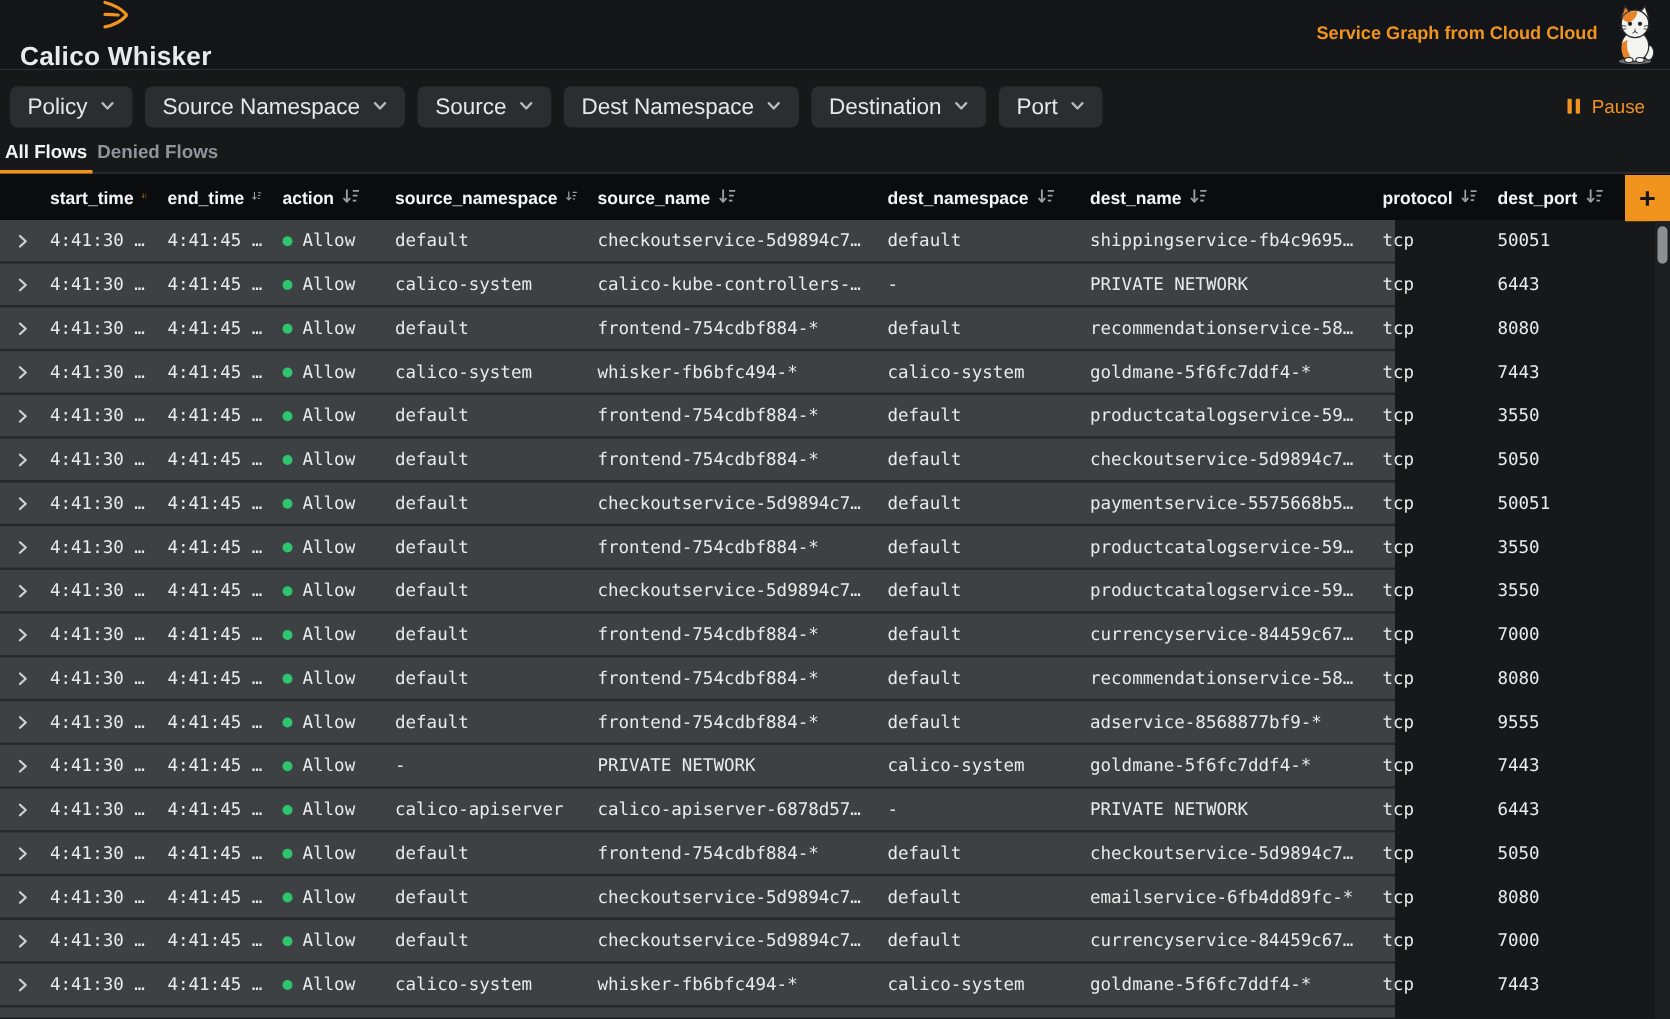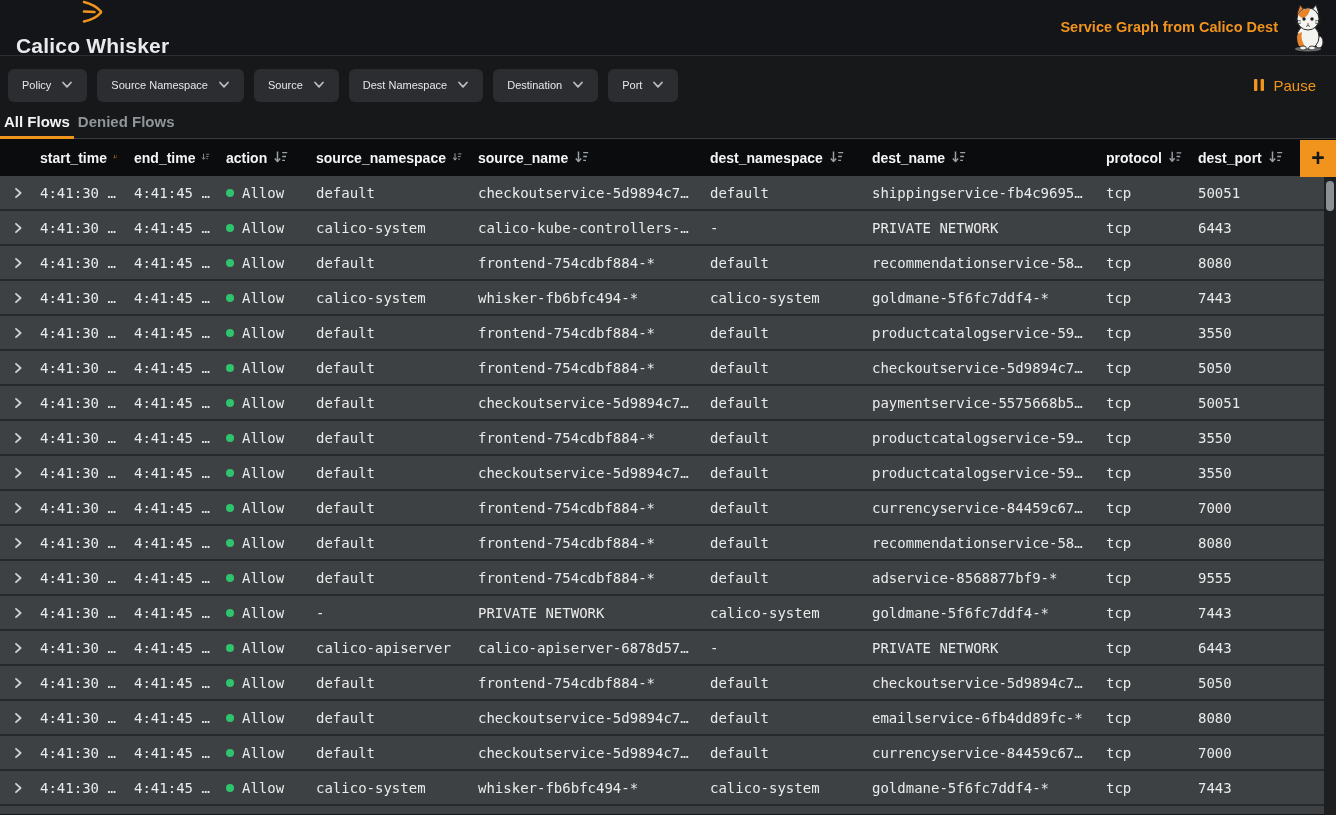--- a/index.html
+++ b/index.html
@@ -13,42 +13,42 @@
   .app-title { color:#e9eaeb; font-size:21px; font-weight:bold; letter-spacing:.2px; }
   .banner-right { display:flex; align-items:center; gap:8px; }
   .banner-text { text-align:right; color:#d9dbdd; font-size:14.5px; line-height:21px; }
   .banner-link { color:#f0941e; font-weight:bold; text-decoration:none; cursor:pointer; display:block; }
 
   
   .toolbar { height:48px; display:flex; align-items:center; justify-content:space-between;
              padding:10px 16px 0 8px; }
   .filters { display:flex; gap:10px; }
   .filter-btn { height:33px; background:#2b2d30; border:none; border-radius:6px; color:#e6e7e8;
-                font-size:11px; padding:0 14px; display:flex; align-items:center; gap:10px;
+                font-size:18px; padding:0 14px; display:flex; align-items:center; gap:10px;
                 font-family:inherit; cursor:pointer; }
   .pause-btn { background:none; border:none; color:#f0941e; font-size:15px; font-weight:normal;
                display:flex; align-items:center; gap:8px; cursor:pointer; font-family:inherit; padding-right:4px; }
 
   
   .tabs { height:35px; display:flex; border-bottom:1px solid #3a3d40; }
   .tab { padding:0 4px; display:flex; align-items:center; font-size:15px; font-weight:bold;
          color:#8f959a; position:relative; cursor:pointer; }
   .tab.active { color:#f2f3f4; }
   .tab.active::after { content:""; position:absolute; left:0; right:0; bottom:-1px; height:3px; background:#f0941e; }
 
   
   .grid-cols { display:grid; grid-template-columns: 24px 94px 92px 90px 162px 232px 162px 234px 92px 110px 1fr; }
   .table-header { position:relative; height:37px; background:#0b0c0d; align-items:center; }
   .th { color:#f4f5f6; font-weight:bold; font-size:14px; padding-left:16px; display:flex;
         align-items:flex-start; gap:6px; white-space:nowrap; cursor:pointer; }
   .add-col-btn { position:absolute; right:0; top:0; width:36px; height:37px; background:#f0941e;
                  border:none; color:#17181a; font-size:23px; font-weight:bold; cursor:pointer;
                  display:flex; align-items:center; justify-content:center; font-family:inherit; }
 
-  .tbody { width:1336px; }
+  .tbody { width:1116px; }
   .row { height:35px; background:#3e4144; border-bottom:2px solid #26282a; align-items:center;
          font-family:"DejaVu Sans Mono", monospace; font-size:14px; color:#e9eaea; cursor:pointer; }
   .row.partial { height:8px; border-bottom:none; }
   .cell { padding-left:16px; white-space:nowrap; overflow:hidden; }
   .expander { padding-left:13px; display:flex; align-items:center; cursor:pointer; }
   .action-cell { display:flex; align-items:center; gap:8px; }
   .dot { width:8px; height:8px; border-radius:50%; background:#2fc46e; flex:none; }
 
   
   .scrollbar { position:absolute; right:0; top:177px; width:12px; height:638px; background:#1d1f21; }
@@ -61,21 +61,21 @@
   <div class="brand">
     <svg width="26" height="30" viewBox="0 0 26 30">
       <path d="M4 5 C12 7 17 10 21 14.5" stroke="#f0941e" stroke-width="2.6" fill="none" stroke-linecap="round"></path>
       <path d="M4 14.5 C8 14.5 11 14.6 14.5 15" stroke="#f0941e" stroke-width="2.6" fill="none" stroke-linecap="round"></path>
       <path d="M4 24.5 C12 23 17 20 21 15.5" stroke="#f0941e" stroke-width="2.6" fill="none" stroke-linecap="round"></path>
     </svg>
     <span class="app-title">Calico Whisker</span>
   </div>
   <div class="banner-right">
     <div class="banner-text">
-      <a class="banner-link">Service Graph from Calico Dest</a>
+      <a class="banner-link">Service Graph from Cloud Cloud</a>
     </div>
     <svg width="44" height="48" viewBox="0 0 44 48">
       <ellipse cx="22" cy="45" rx="13" ry="2.4" fill="#6a6c6e"></ellipse>
       <ellipse cx="33" cy="38" rx="4" ry="6" fill="#f3f3f0" stroke="#2b2b2b" stroke-width="1"></ellipse>
       <ellipse cx="22" cy="33" rx="11" ry="12" fill="#f3f3f0" stroke="#2b2b2b" stroke-width="1"></ellipse>
       <path d="M12 30 Q10 36 13 42 L20 44 Q14 36 16 28 Z" fill="#e8832a"></path>
       <polygon points="11,10 14,1 19,7" fill="#e8832a" stroke="#2b2b2b" stroke-width="1"></polygon>
       <polygon points="25,7 30,1 33,10" fill="#f3f3f0" stroke="#2b2b2b" stroke-width="1"></polygon>
       <circle cx="22" cy="15" r="11" fill="#f3f3f0" stroke="#2b2b2b" stroke-width="1"></circle>
       <path d="M12 10 Q17 4 24 5 Q23 12 17 14 Q13 13 12 10 Z" fill="#e8832a"></path>

